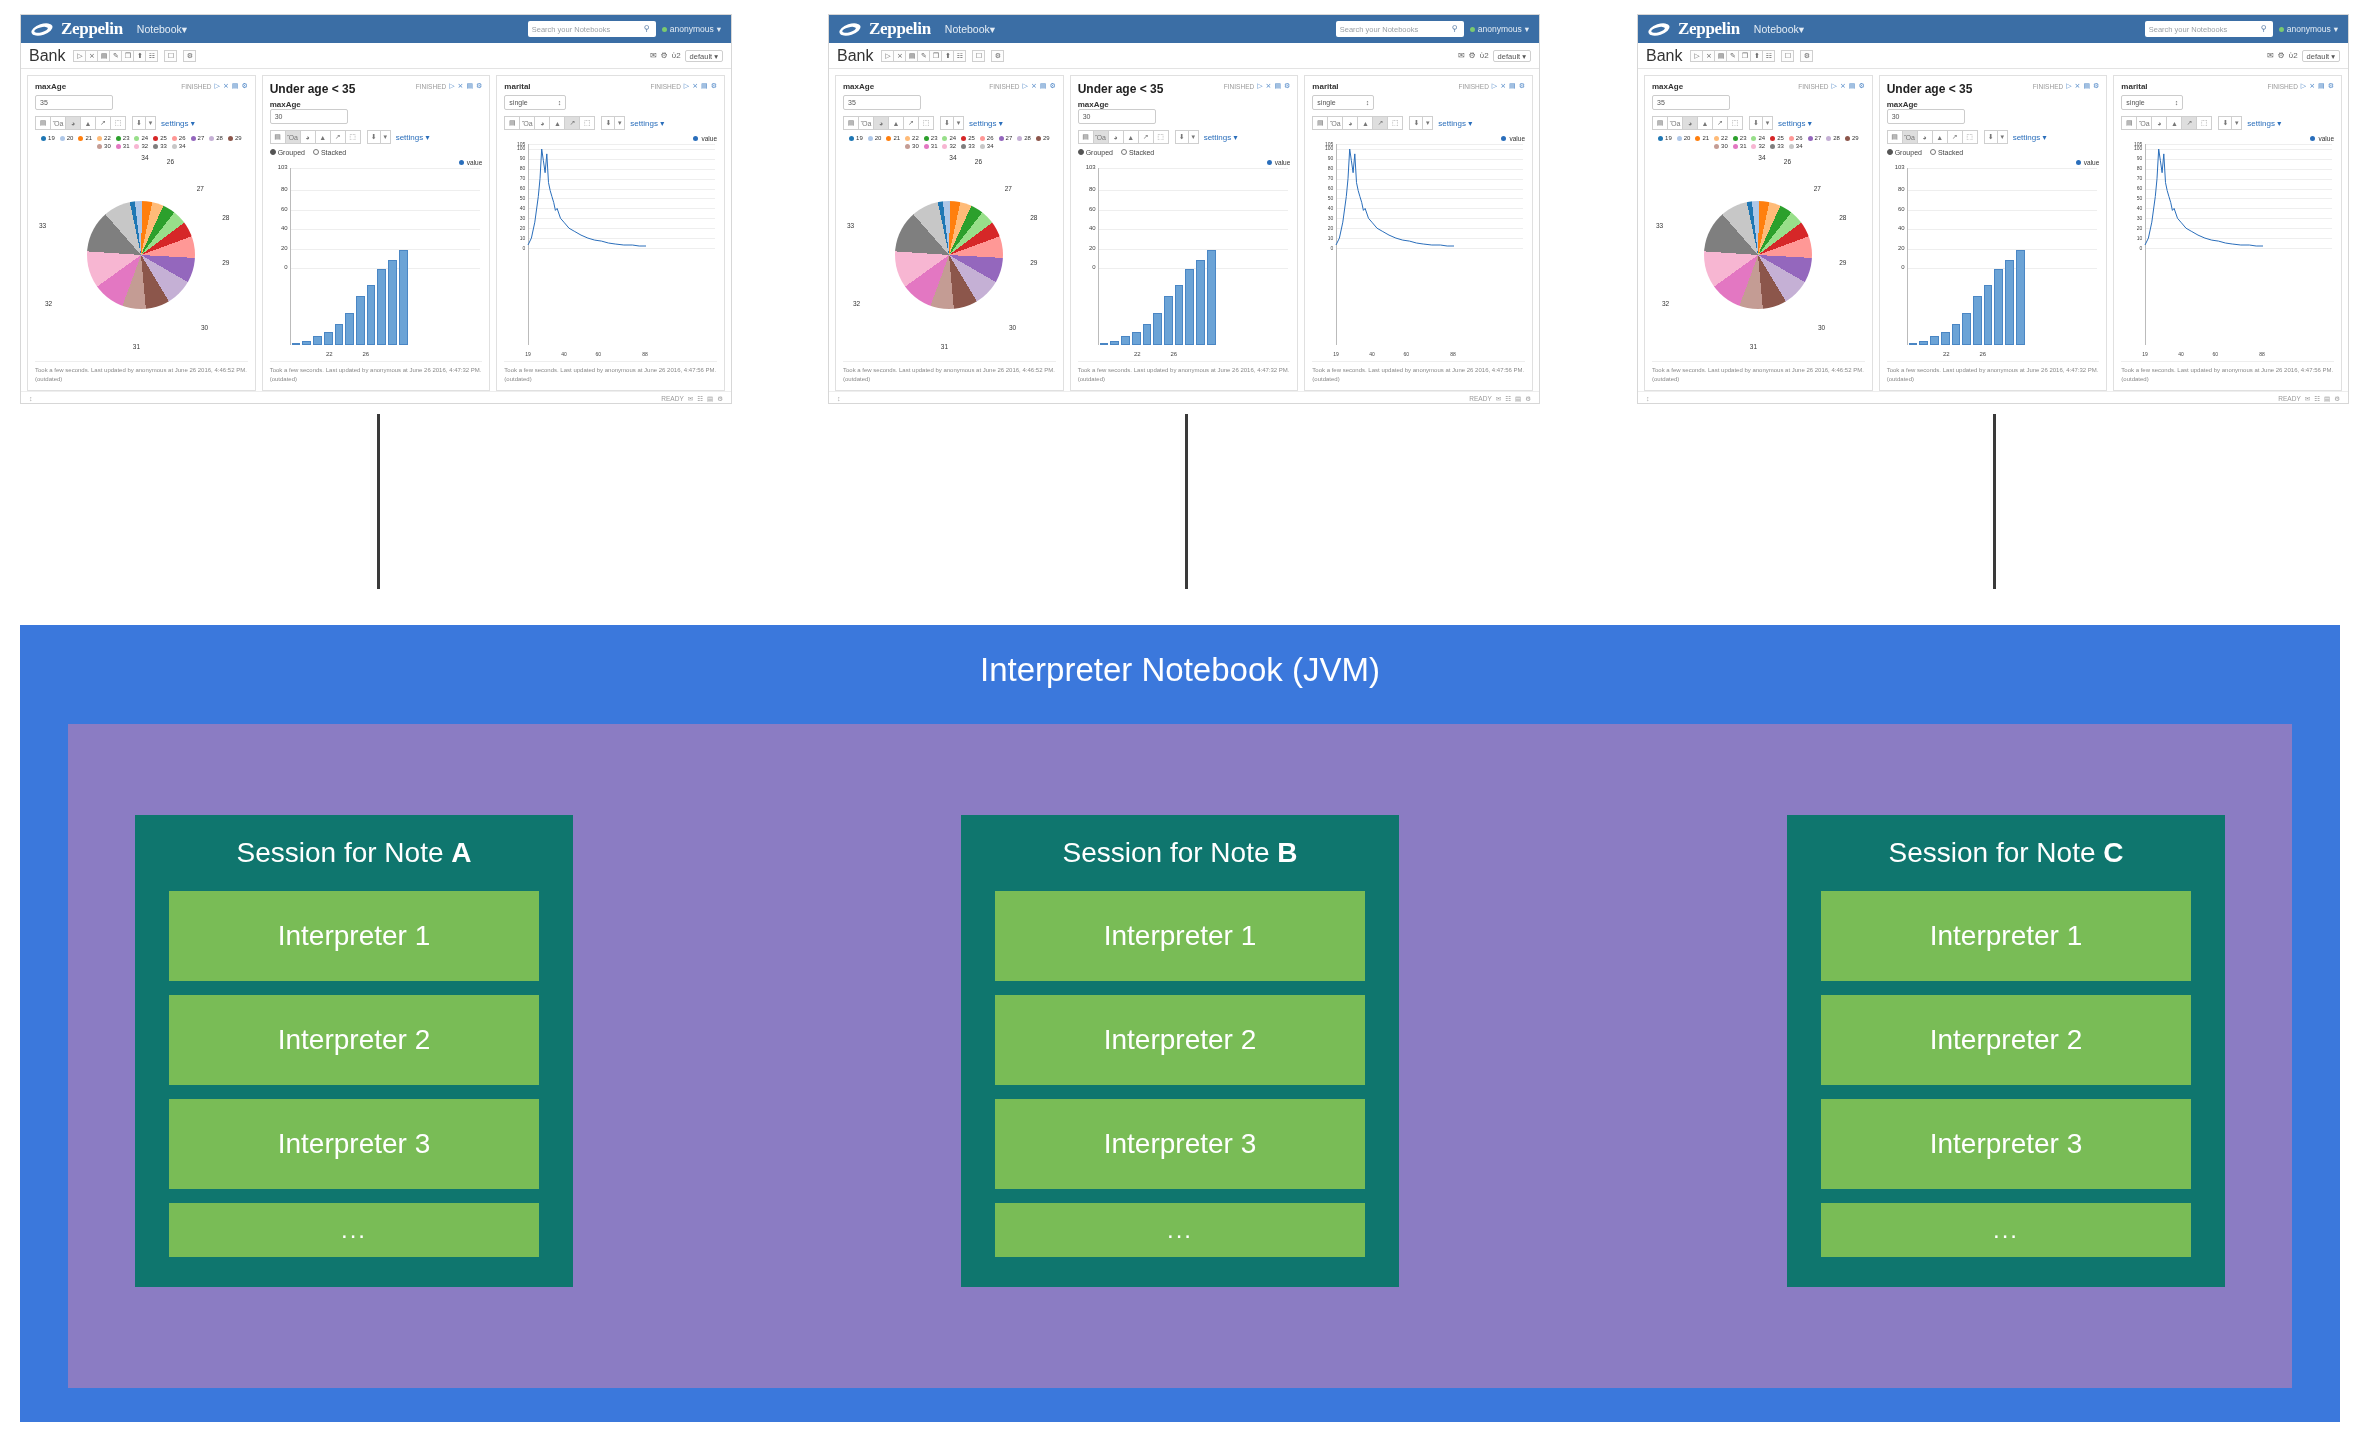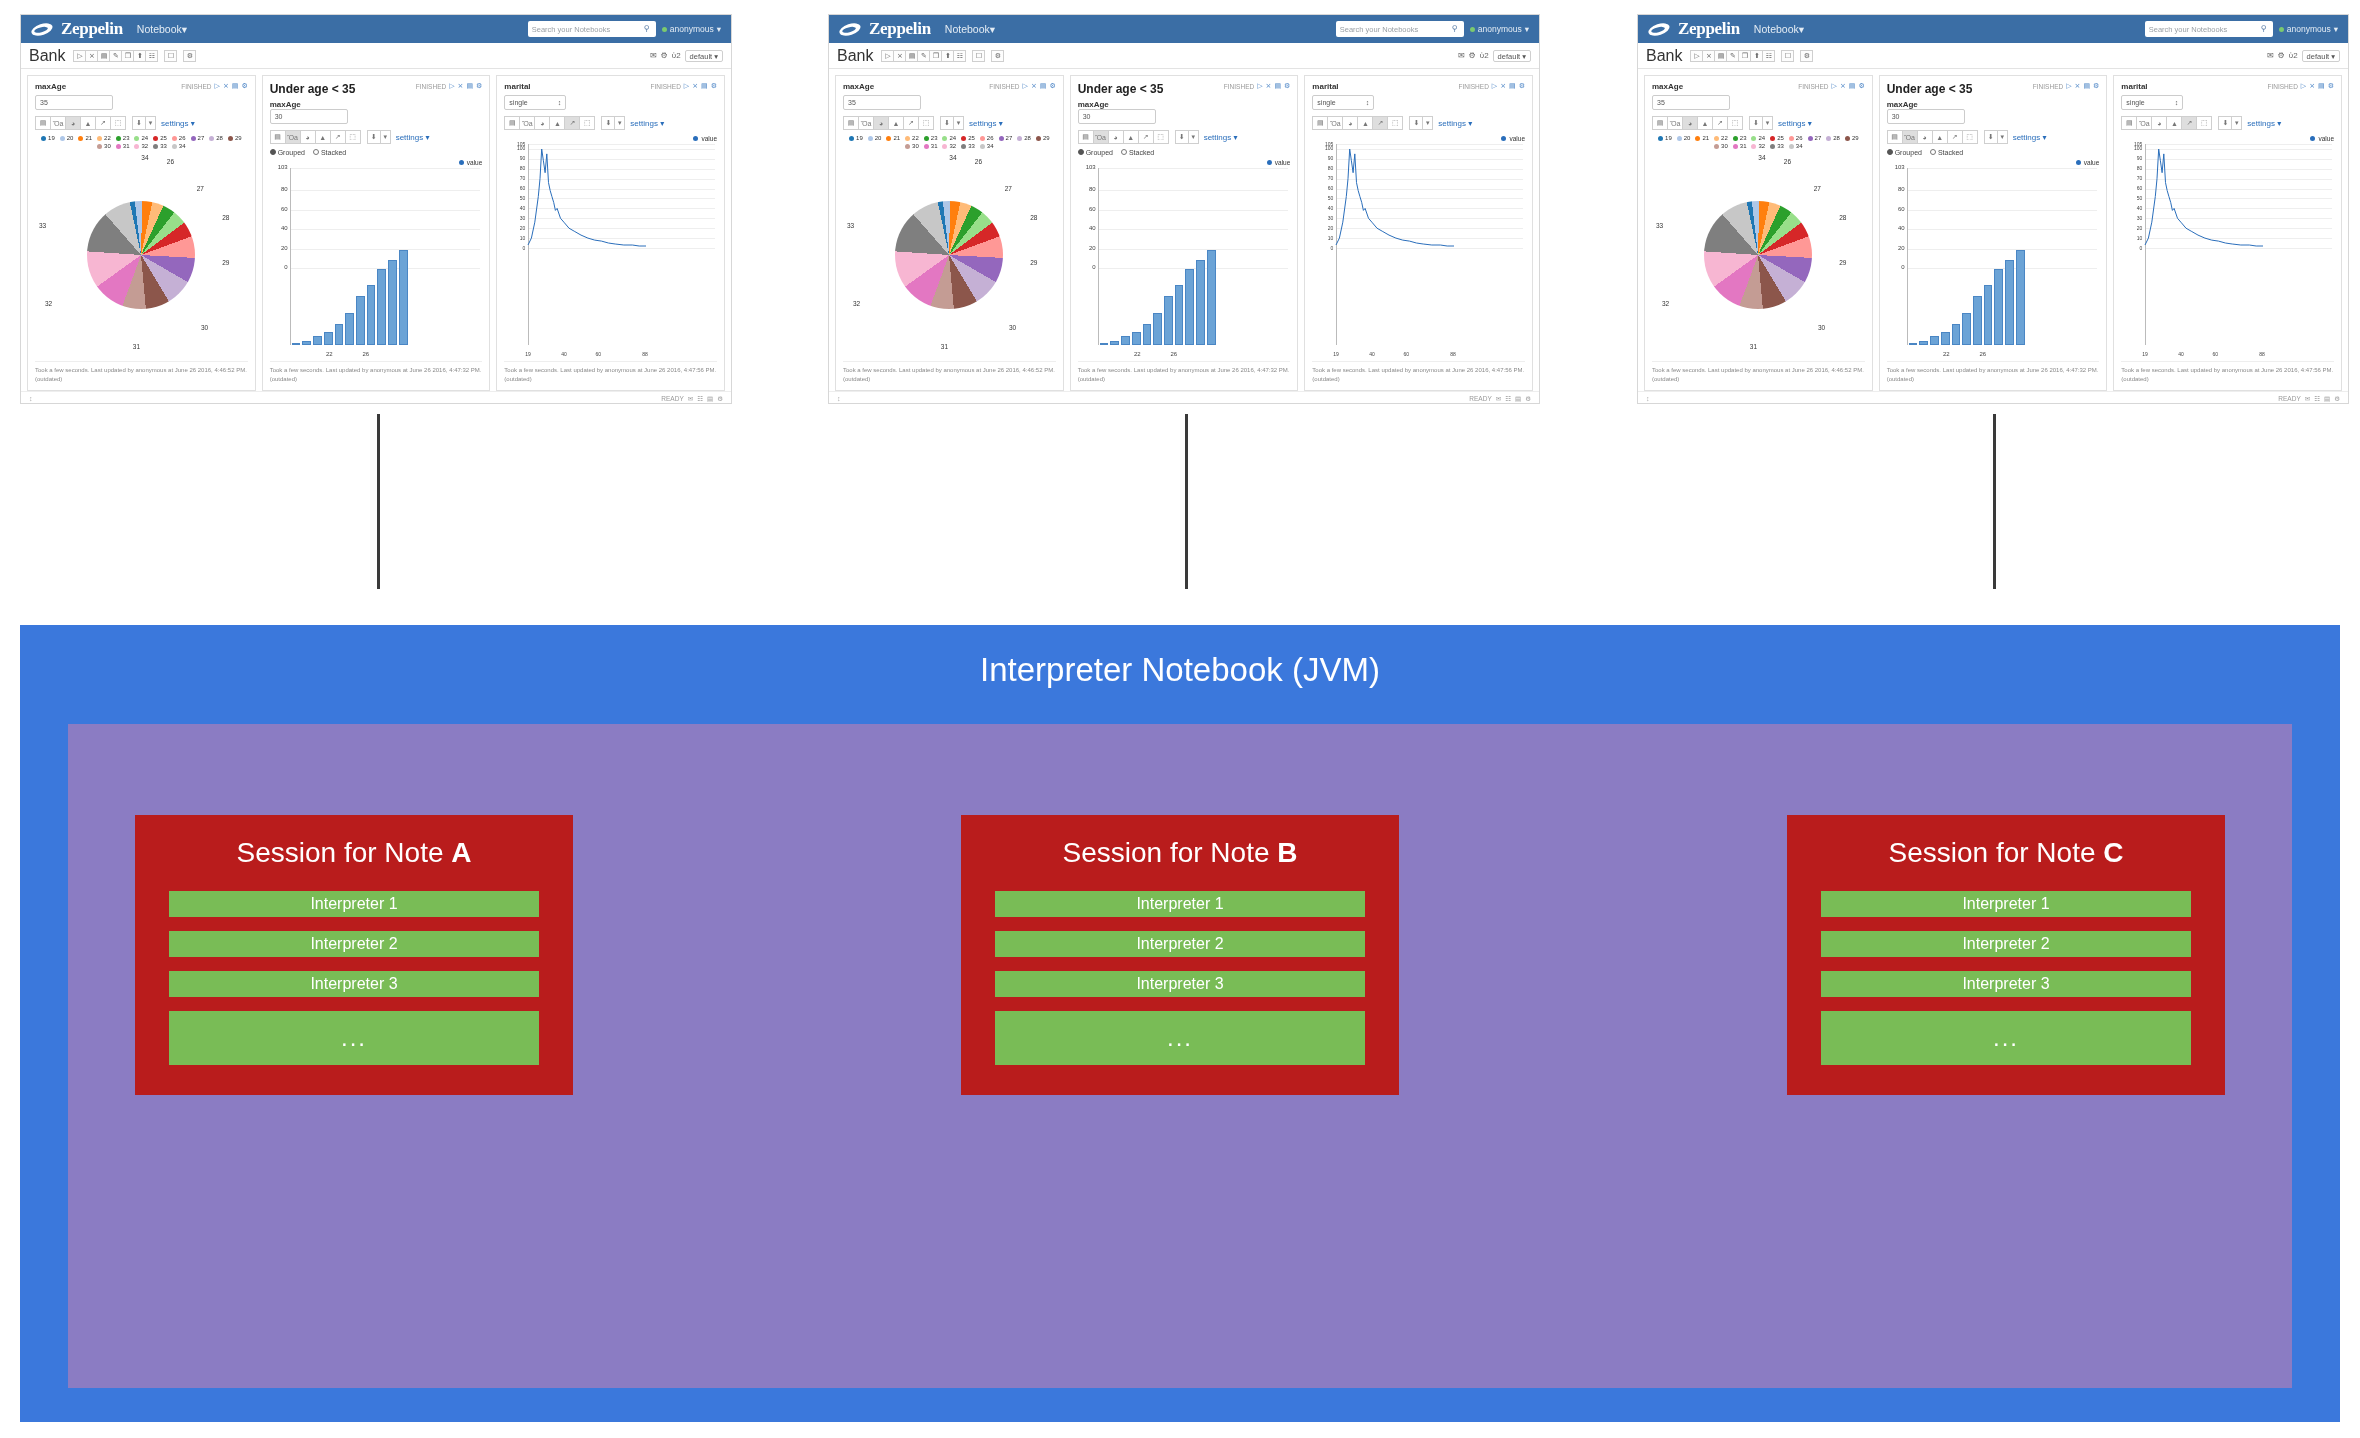--- a/index.html
+++ b/index.html
@@ -235,33 +235,33 @@
   }
   .sessions {
     position:absolute;
     left:0;right:0;top:91px;
     display:flex;
     justify-content:space-between;
     padding:0 67px;
   }
   .session {
     width:438px;
-    background:#b91c1c;
+    background:#0f766e;
     padding:22px 34px 30px 34px;
   }
   .session-title {
     text-align:center;color:#ffffff;font-size:28px;margin-bottom:22px;
   }
   .session-title b { font-weight:bold; }
   .interp {
     background:#79bc56;
     color:#ffffff;
-    font-size:16px;
+    font-size:28px;
     text-align:center;
-    padding:4px 0;
+    padding:29px 0;
     margin-bottom:14px;
   }
   .interp.ellipsis { font-size:24px; letter-spacing:2px; padding:13px 0; margin-bottom:0;}
 </style>
 </head>
 <body>
 
 <div class="nb nb-1">
     <div class="nb-topbar">
       <div class="zep-logo">

